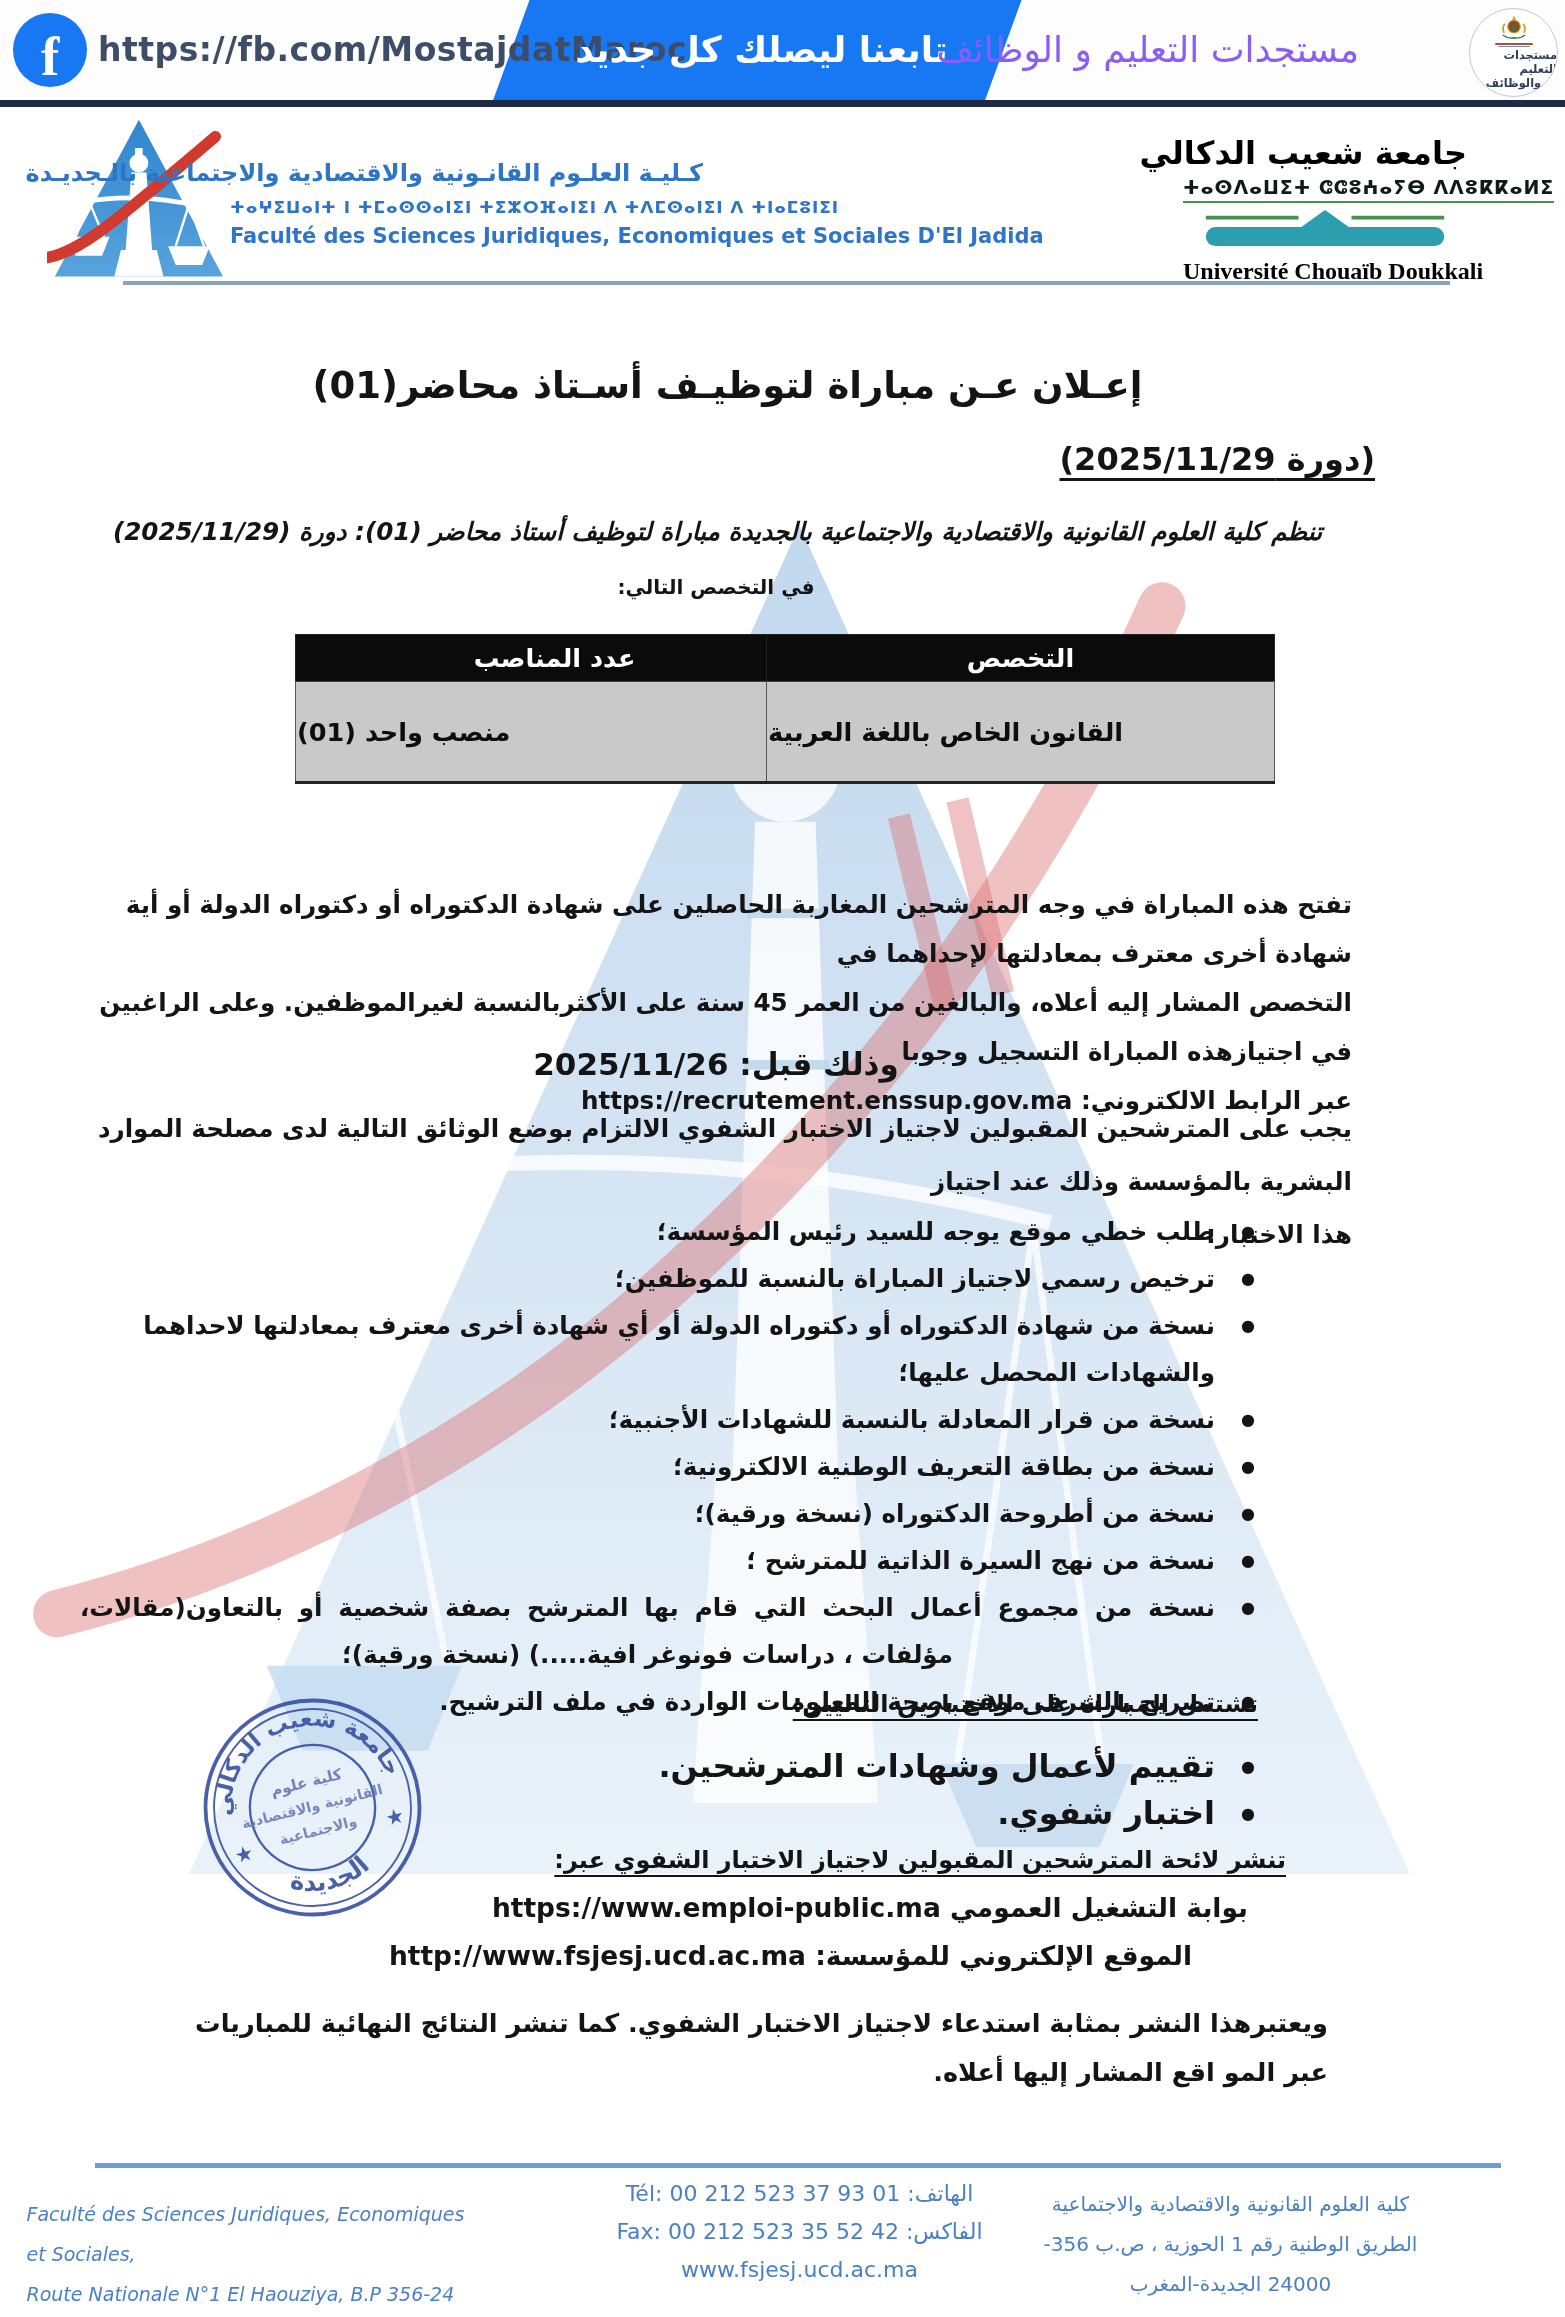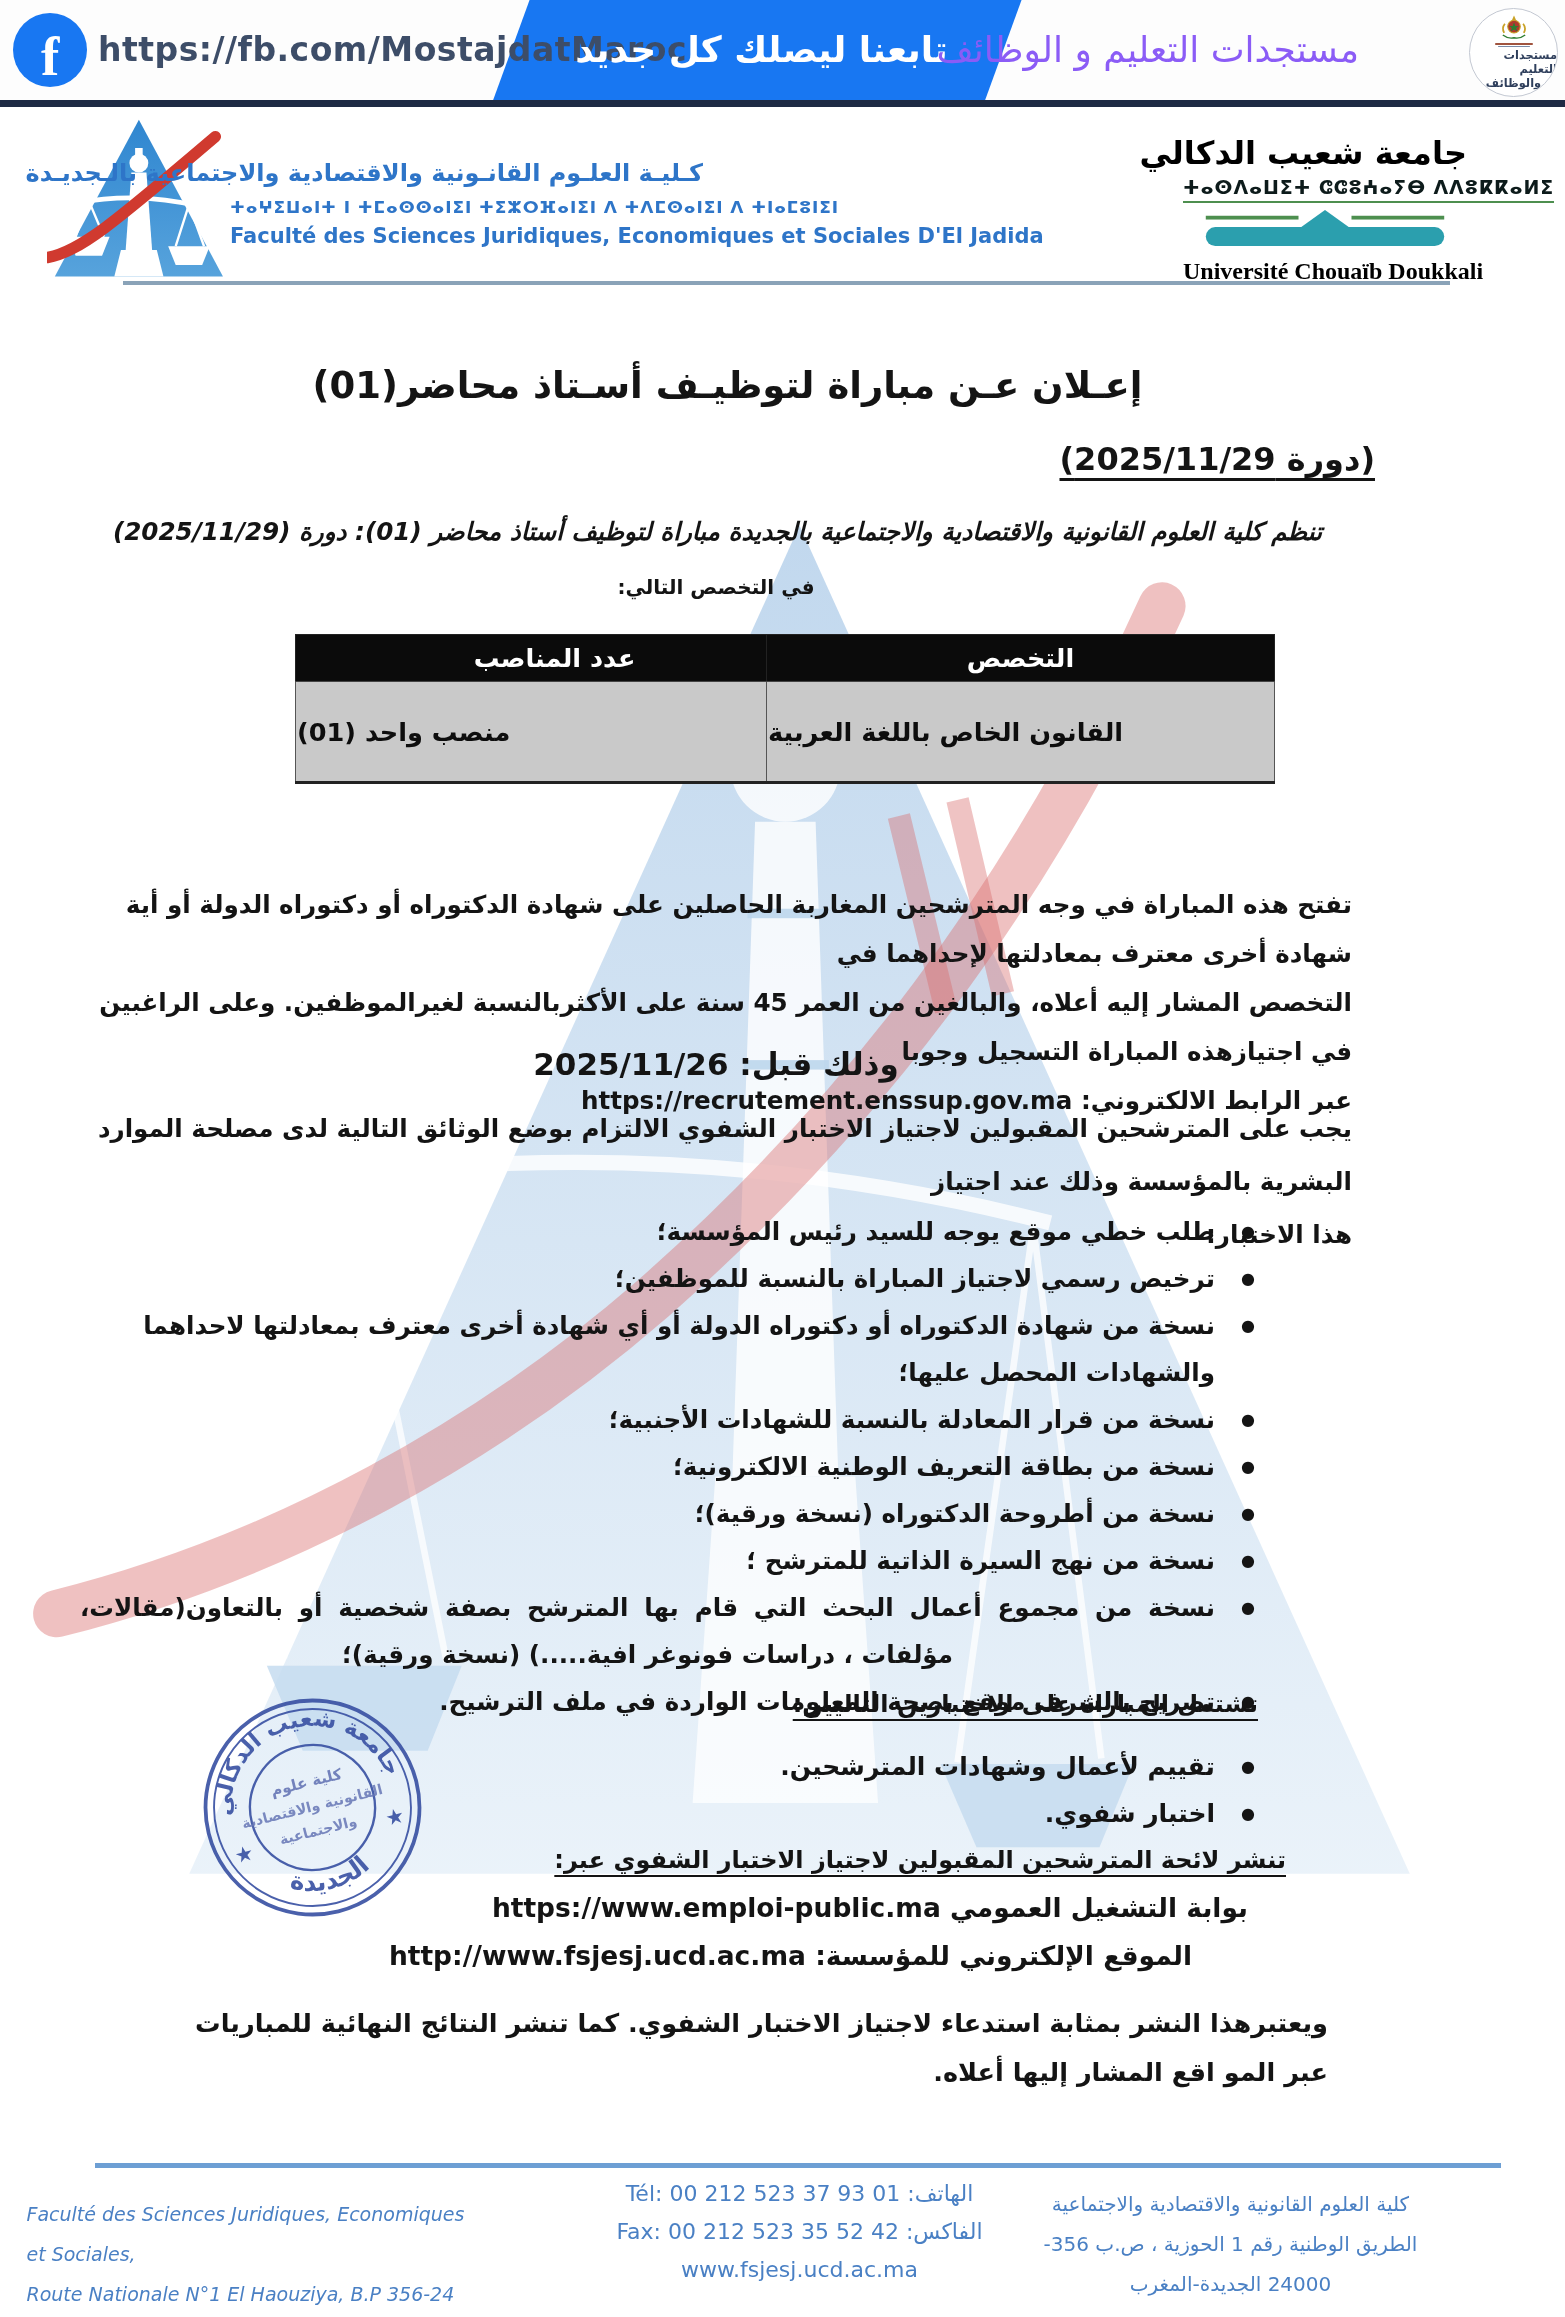--- a/index.html
+++ b/index.html
@@ -67,21 +67,21 @@
   .p4 .ln{line-height:53px;text-align:right;}
   ul.docs{position:absolute;right:217px;left:80px;top:1208px;margin:0;padding:0;list-style:none;
           direction:rtl;font-size:24.6px;font-weight:bold;}
   ul.docs li{position:relative;line-height:47px;text-align:right;}
   ul.docs li::before{content:"\25CF";position:absolute;right:-40px;top:0;font-size:16px;}
   ul.docs li.just{text-align:justify;text-align-last:center;}
   .h-underline{position:absolute;font-size:24px;font-weight:bold;direction:rtl;line-height:47px;
                text-decoration:underline;text-underline-offset:6.6px;text-decoration-thickness:1.9px;}
   .exams-h{right:174px;top:1681px;}
   ul.exams{position:absolute;right:217px;left:80px;top:1743px;margin:0;padding:0;list-style:none;
-           direction:rtl;font-size:25px;font-weight:bold;}
+           direction:rtl;font-size:32px;font-weight:bold;}
   ul.exams li{position:relative;line-height:47px;text-align:right;}
   ul.exams li::before{content:"\25CF";position:absolute;right:-40px;top:0;font-size:16px;}
   .pub-h{right:146px;top:1837px;}
   .portal{position:absolute;right:184px;left:80px;top:1884px;line-height:47px;font-size:26.5px;
           font-weight:bold;direction:rtl;text-align:right;}
   .site{position:absolute;right:240px;left:80px;top:1932px;line-height:47px;font-size:26.5px;
         font-weight:bold;direction:rtl;text-align:right;}
   .closing{position:absolute;right:104px;left:170px;top:1999px;line-height:49px;font-size:25.6px;
            font-weight:bold;direction:rtl;text-align:right;}
   a.plain{color:inherit;text-decoration:none;cursor:pointer;}

